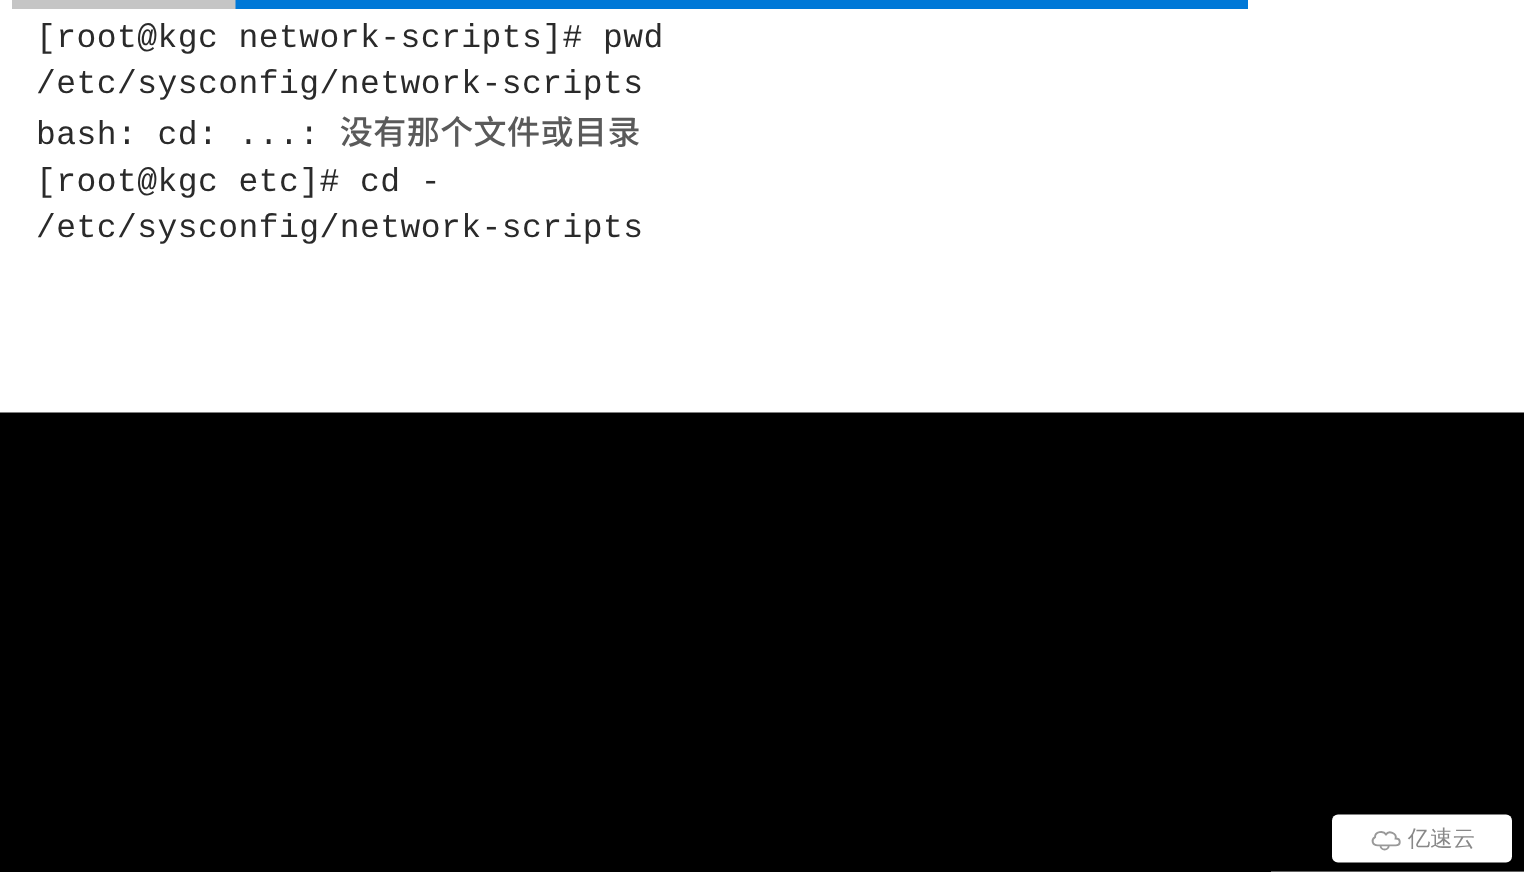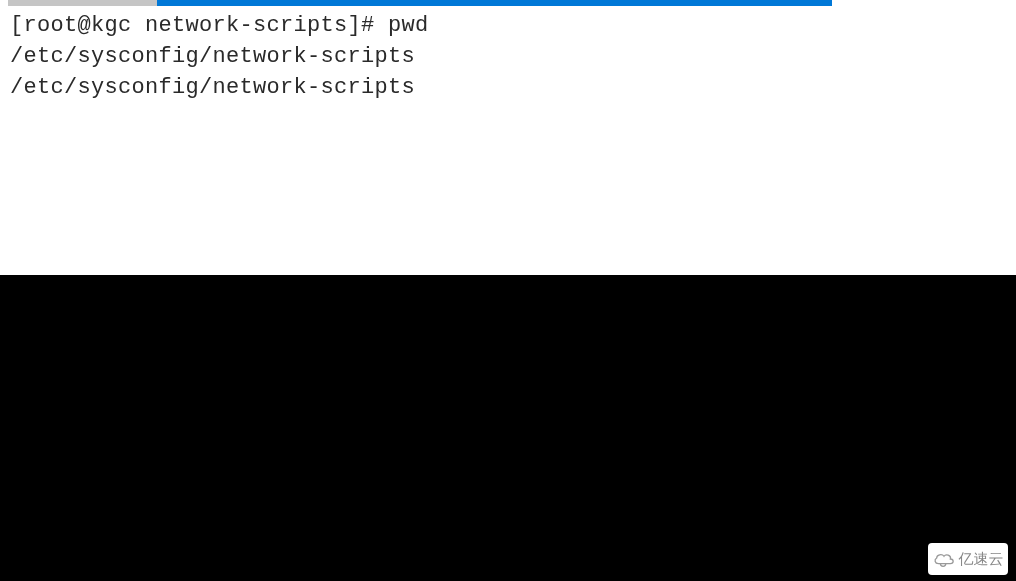--- a/index.html
+++ b/index.html
@@ -34,21 +34,21 @@
       position: absolute;
       top: 0;
       left: 157px;
       width: 675px;
       height: 6px;
       background: #0078d7;
     }
     .terminal-area {
       position: absolute;
       top: 10px;
-      left: 10px;
+      left: 24px;
       width: 820px;
       background: #ffffff;
       font-size: 22px;
       line-height: 31px;
       color: #2a2a2a;
       font-weight: 500;
       letter-spacing: 0.3px;
       filter: blur(0.4px);
     }
     .terminal-line {
@@ -63,21 +63,21 @@
       top: 275px;
       left: 0;
       width: 1016px;
       height: 306px;
       background: #000000;
     }
     .watermark {
       position: absolute;
       right: 8px;
       bottom: 6px;
-      width: 80px;
+      width: 120px;
       height: 32px;
       background: #ffffff;
       border-radius: 4px;
       display: flex;
       align-items: center;
       justify-content: center;
       gap: 4px;
       color: #888;
       font-family: "Microsoft YaHei", sans-serif;
       font-size: 15px;
@@ -96,20 +96,22 @@
 <body>
 
 <div class="top-bar">
   <div class="top-bar-gray"></div>
   <div class="top-bar-blue"></div>
 </div>
 
 <div class="terminal-area">
   <div class="terminal-line"><span>[root@kgc network-scripts]# </span><span>pwd</span></div>
   <div class="terminal-line"><span>/etc/sysconfig/network-scripts</span></div>
+  <div class="terminal-line"><span>bash: cd: ...: </span><span class="cn-text">没有那个文件或目录</span></div>
+  <div class="terminal-line"><span>[root@kgc etc]# </span><span>cd -</span></div>
   <div class="terminal-line"><span>/etc/sysconfig/network-scripts</span></div>
 </div>
 
 <div class="black-area"></div>
 
 <div class="watermark">
   <span class="watermark-icon">
     <svg viewBox="0 0 24 18">
       <path d="M6 14 C2 14 1 10 4 8 C4 4 10 3 12 6 C14 3 20 5 19 9 C23 9 23 14 19 14 Z M8 14 A3 3 0 1 0 14 14" fill="none" stroke="#999" stroke-width="1.4"></path>
     </svg>

